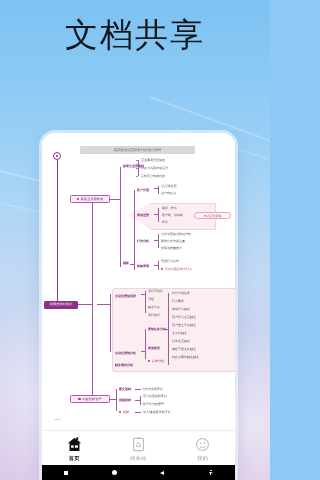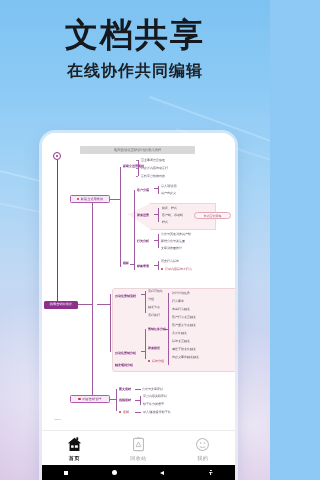--- a/index.html
+++ b/index.html
@@ -25,21 +25,21 @@
   .s2{left:-30px;top:196px;width:180px;height:1.5px;transform:rotate(12deg);opacity:.4;}
   .s3{left:150px;top:96px;width:200px;height:2px;transform:rotate(20deg);opacity:.5;}
   .s4{left:176px;top:128px;width:150px;height:1.5px;transform:rotate(18deg);opacity:.35;}
   .glow{position:absolute;border-radius:50%;background:radial-gradient(circle,rgba(255,255,255,.55) 0%,rgba(255,255,255,0) 70%);pointer-events:none;}
   .g1{left:-60px;top:300px;width:220px;height:200px;}
   .g2{left:150px;top:330px;width:200px;height:190px;}
 
   
   .headline{position:absolute;left:0;top:16px;width:270px;text-align:center;}
   .title-main{
-    font-size:33px;line-height:38px;font-weight:bold;color:#15181c;
+    font-size:33px;line-height:38px;font-weight:normal;color:#15181c;
     letter-spacing:2px;
   }
   .title-sub{
     margin-top:7px;font-size:16px;line-height:20px;font-weight:bold;
     color:#1b2026;letter-spacing:1px;
   }
 
   
   .phone{
     position:absolute;left:42px;top:133px;width:193px;height:347px;
@@ -150,21 +150,20 @@
 
   <div class="streak s1"></div>
   <div class="streak s2"></div>
   <div class="streak s3"></div>
   <div class="streak s4"></div>
   <div class="glow g1"></div>
   <div class="glow g2"></div>
 
   <div class="headline">
     <div class="title-main">文档共享</div>
-    <div class="title-sub">在线协作共同编辑</div>
   </div>
 
   <div class="phone">
 
     <div class="canvas">
       <div class="mm">
 
         <div class="hl-funnel"></div>
         <div class="hl-band"></div>
 

